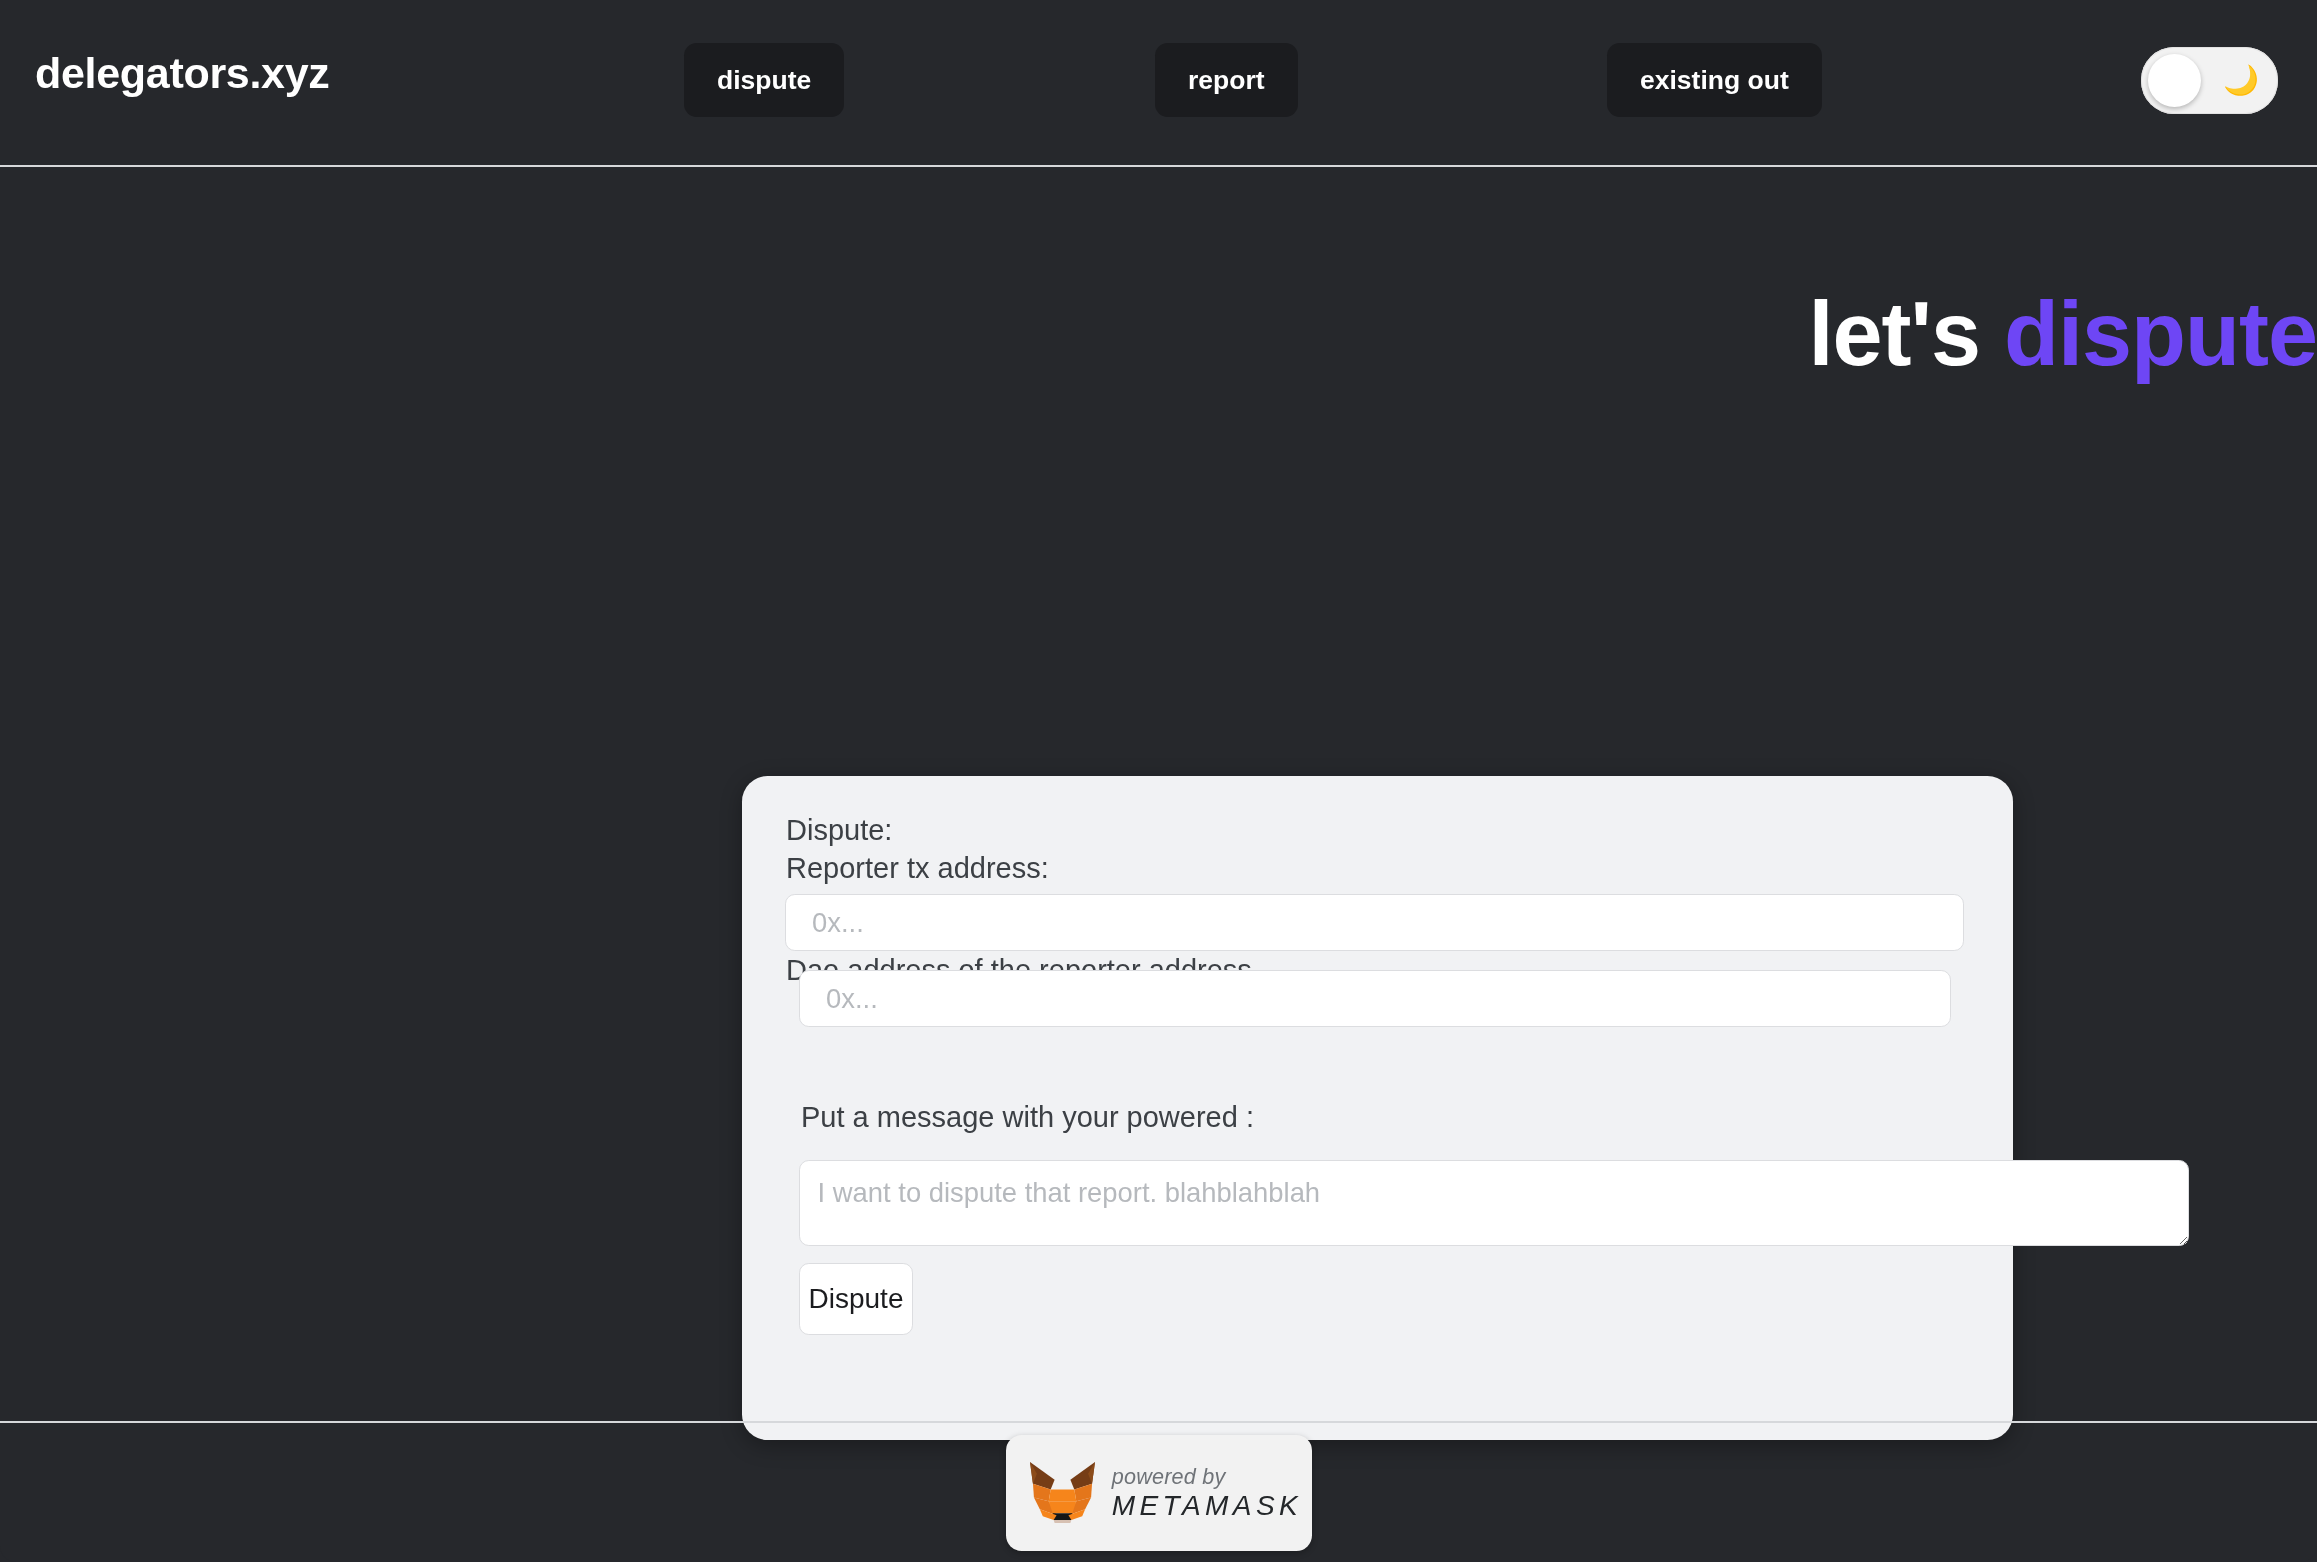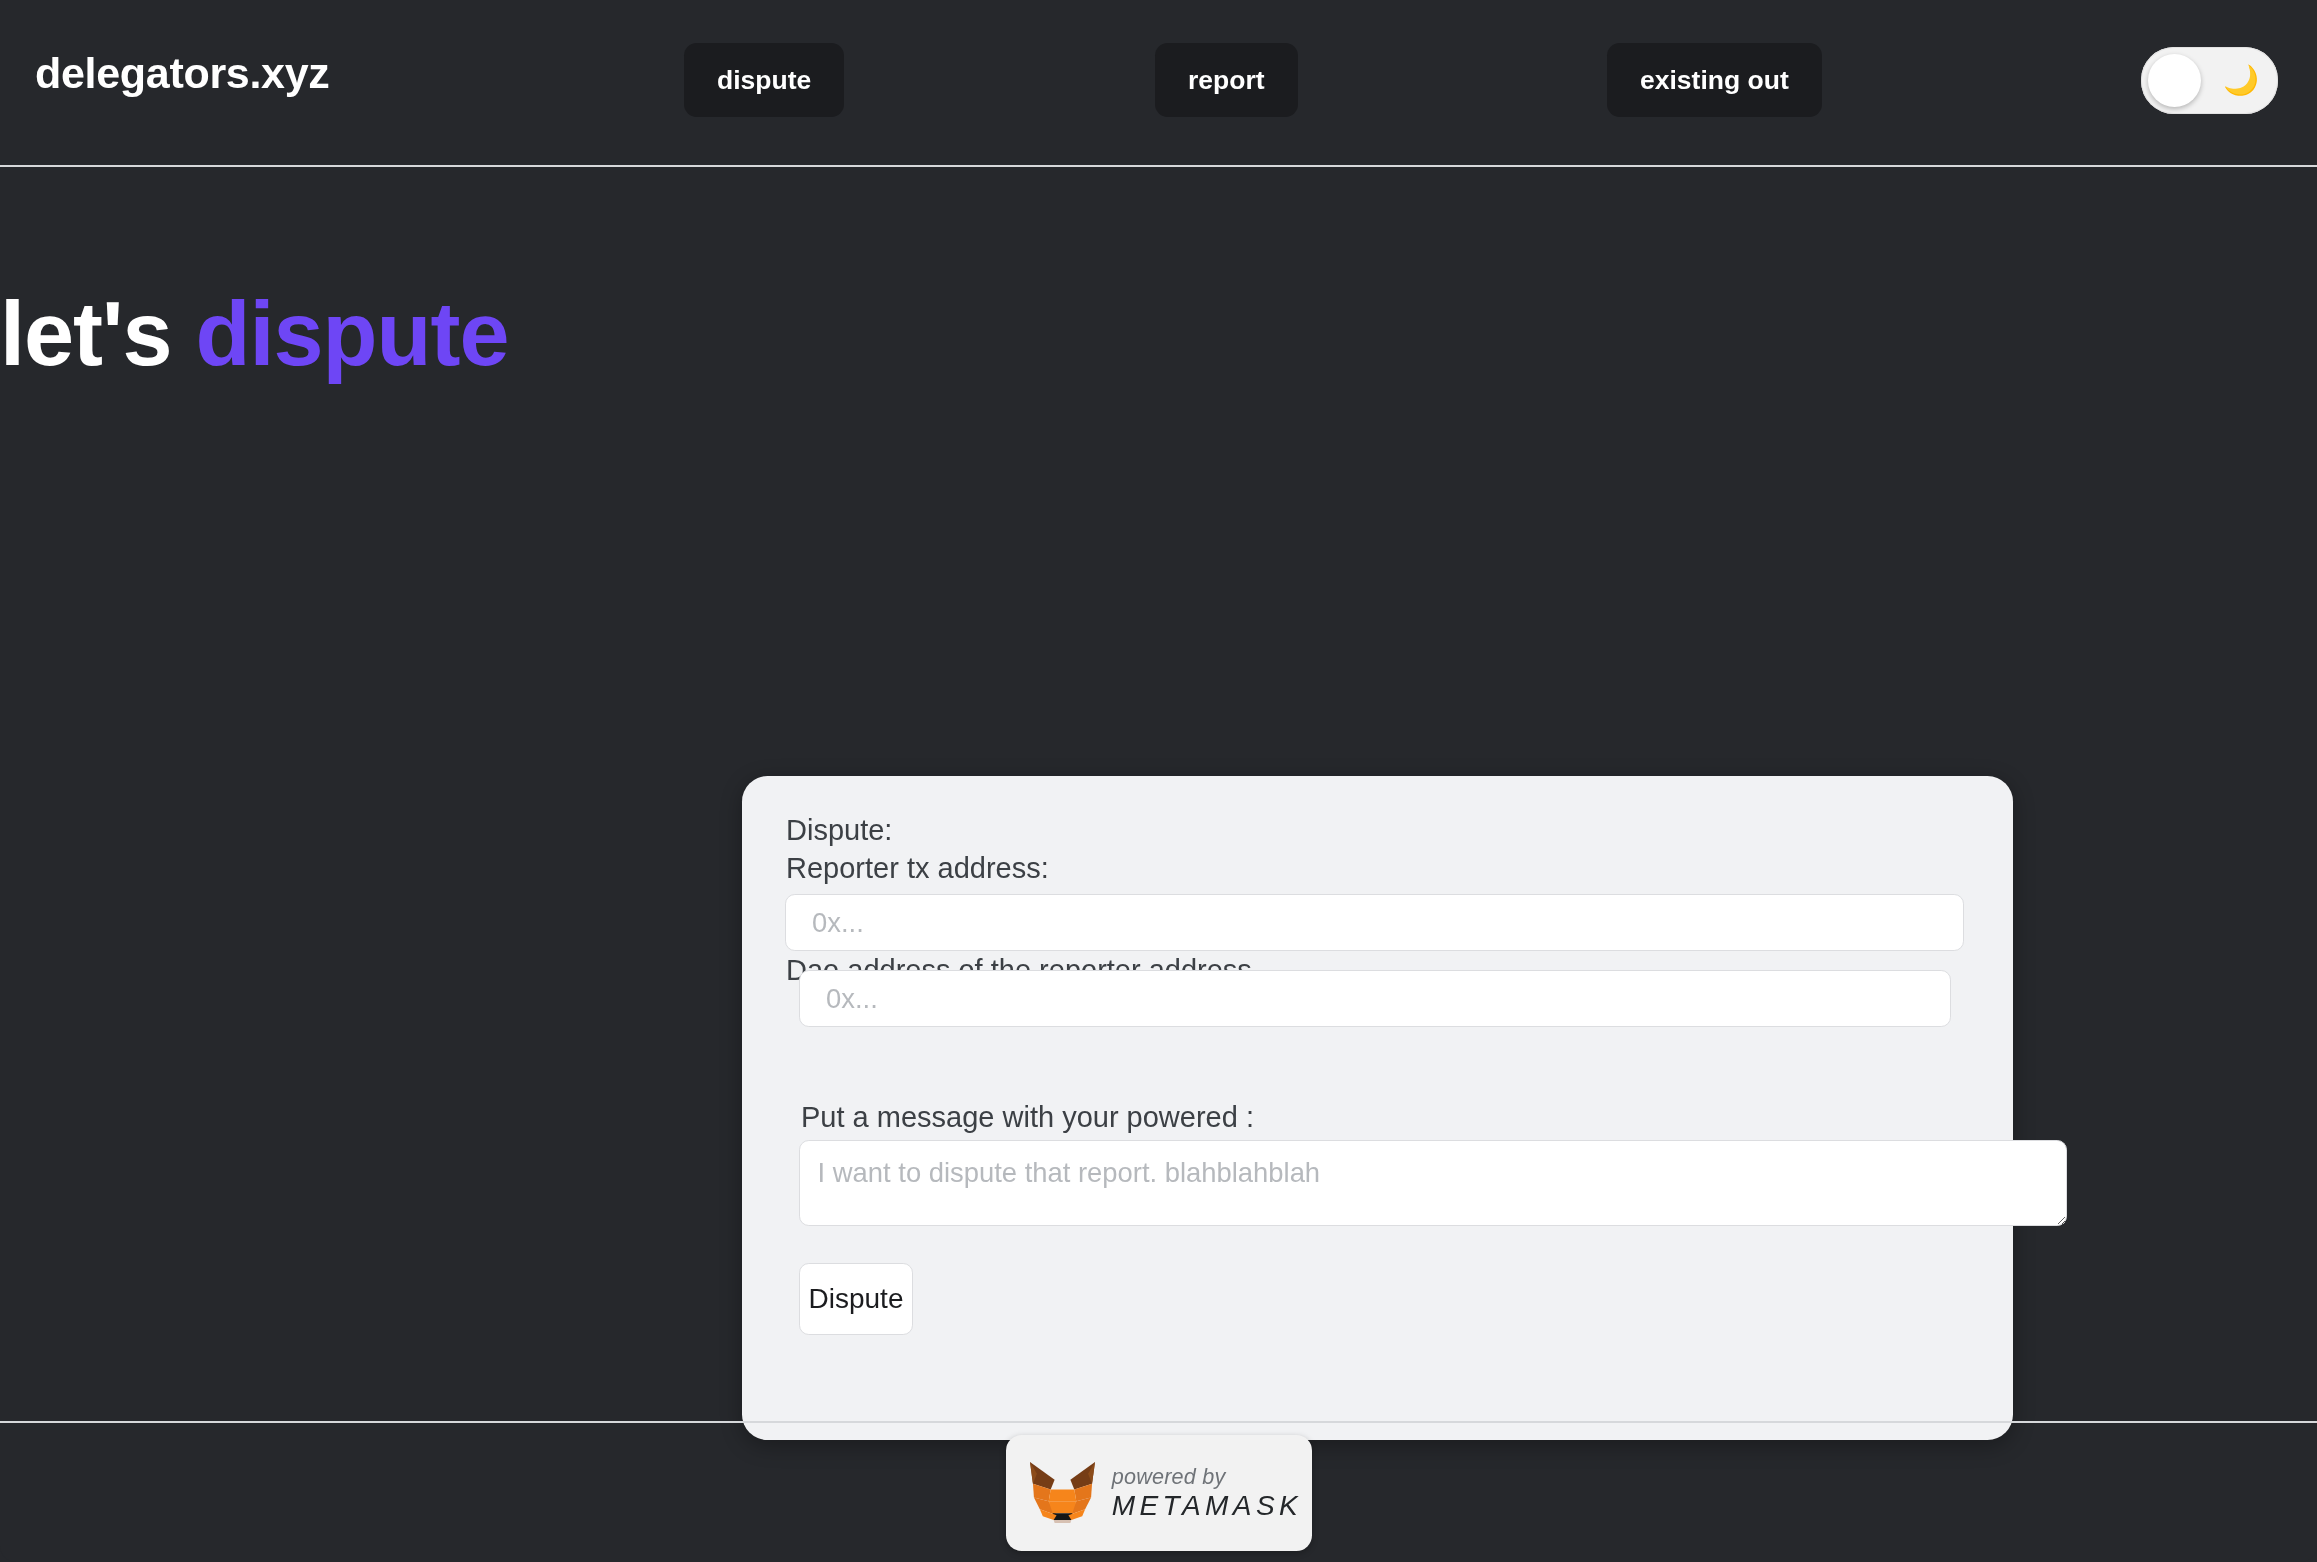--- a/index.html
+++ b/index.html
@@ -96,21 +96,21 @@
     margin-right: 11.8px;
     user-select: none;
   }
 
   
   .main {
     flex: 1 1 auto;
     position: relative;
     display: flex;
     flex-direction: column;
-    align-items: flex-start;
+    align-items: flex-end;
     gap: 48px;
   }
 
   .hero-title {
     margin-top: 120px;
     font-size: 90px;
     font-weight: 700;
     color: #ffffff;
     letter-spacing: -1px;
     line-height: 1.05;
@@ -177,22 +177,22 @@
 
   .field-dao {
     left: 57px;
     top: 194px;
     width: 1152px;
     height: 57px;
   }
 
   .field-message {
     left: 57px;
-    top: 364px;
-    width: 1268px;
+    top: 384px;
+    width: 1390px;
     height: 86px;
     padding: 13.7px 17.6px;
     line-height: 1.3;
     resize: vertical;
     font-size: 27.4px;
   }
 
   .submit-btn {
     position: absolute;
     left: 57px;

